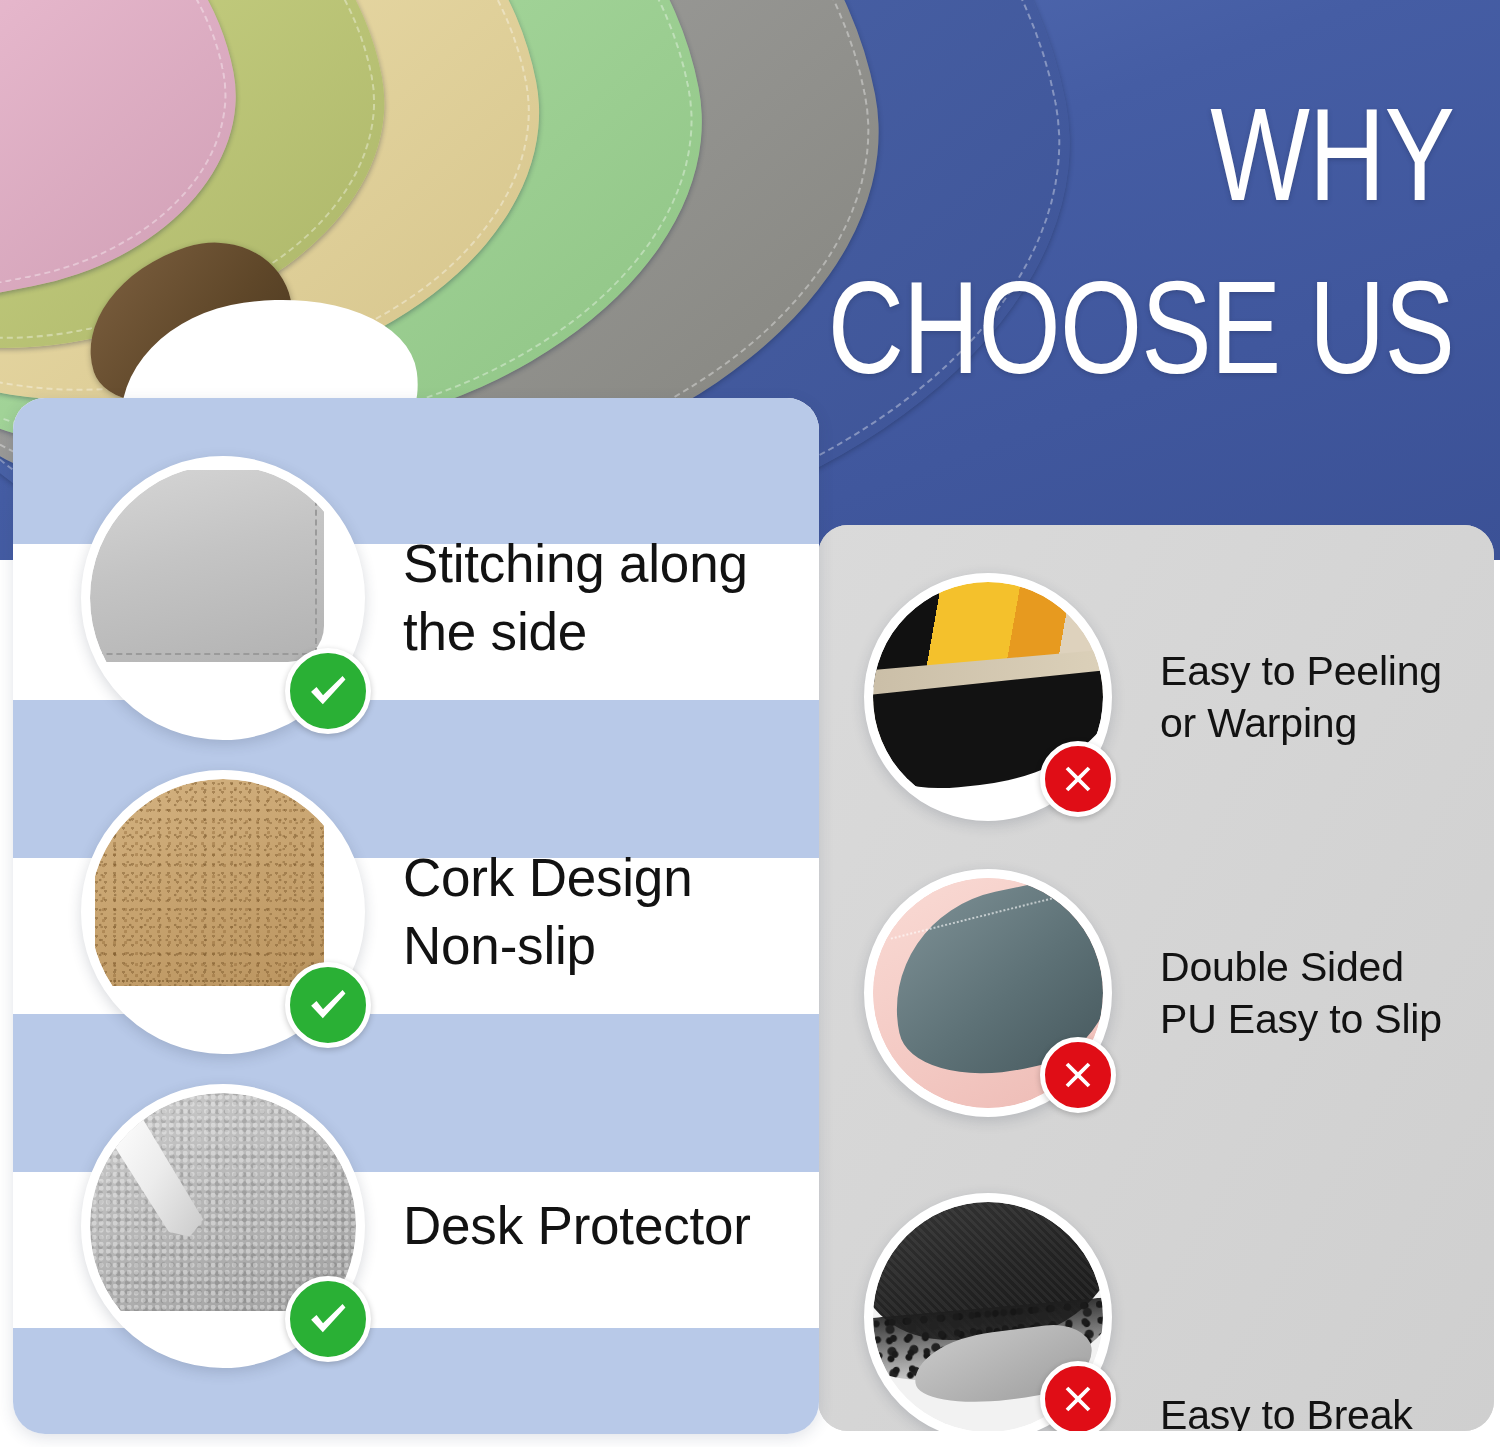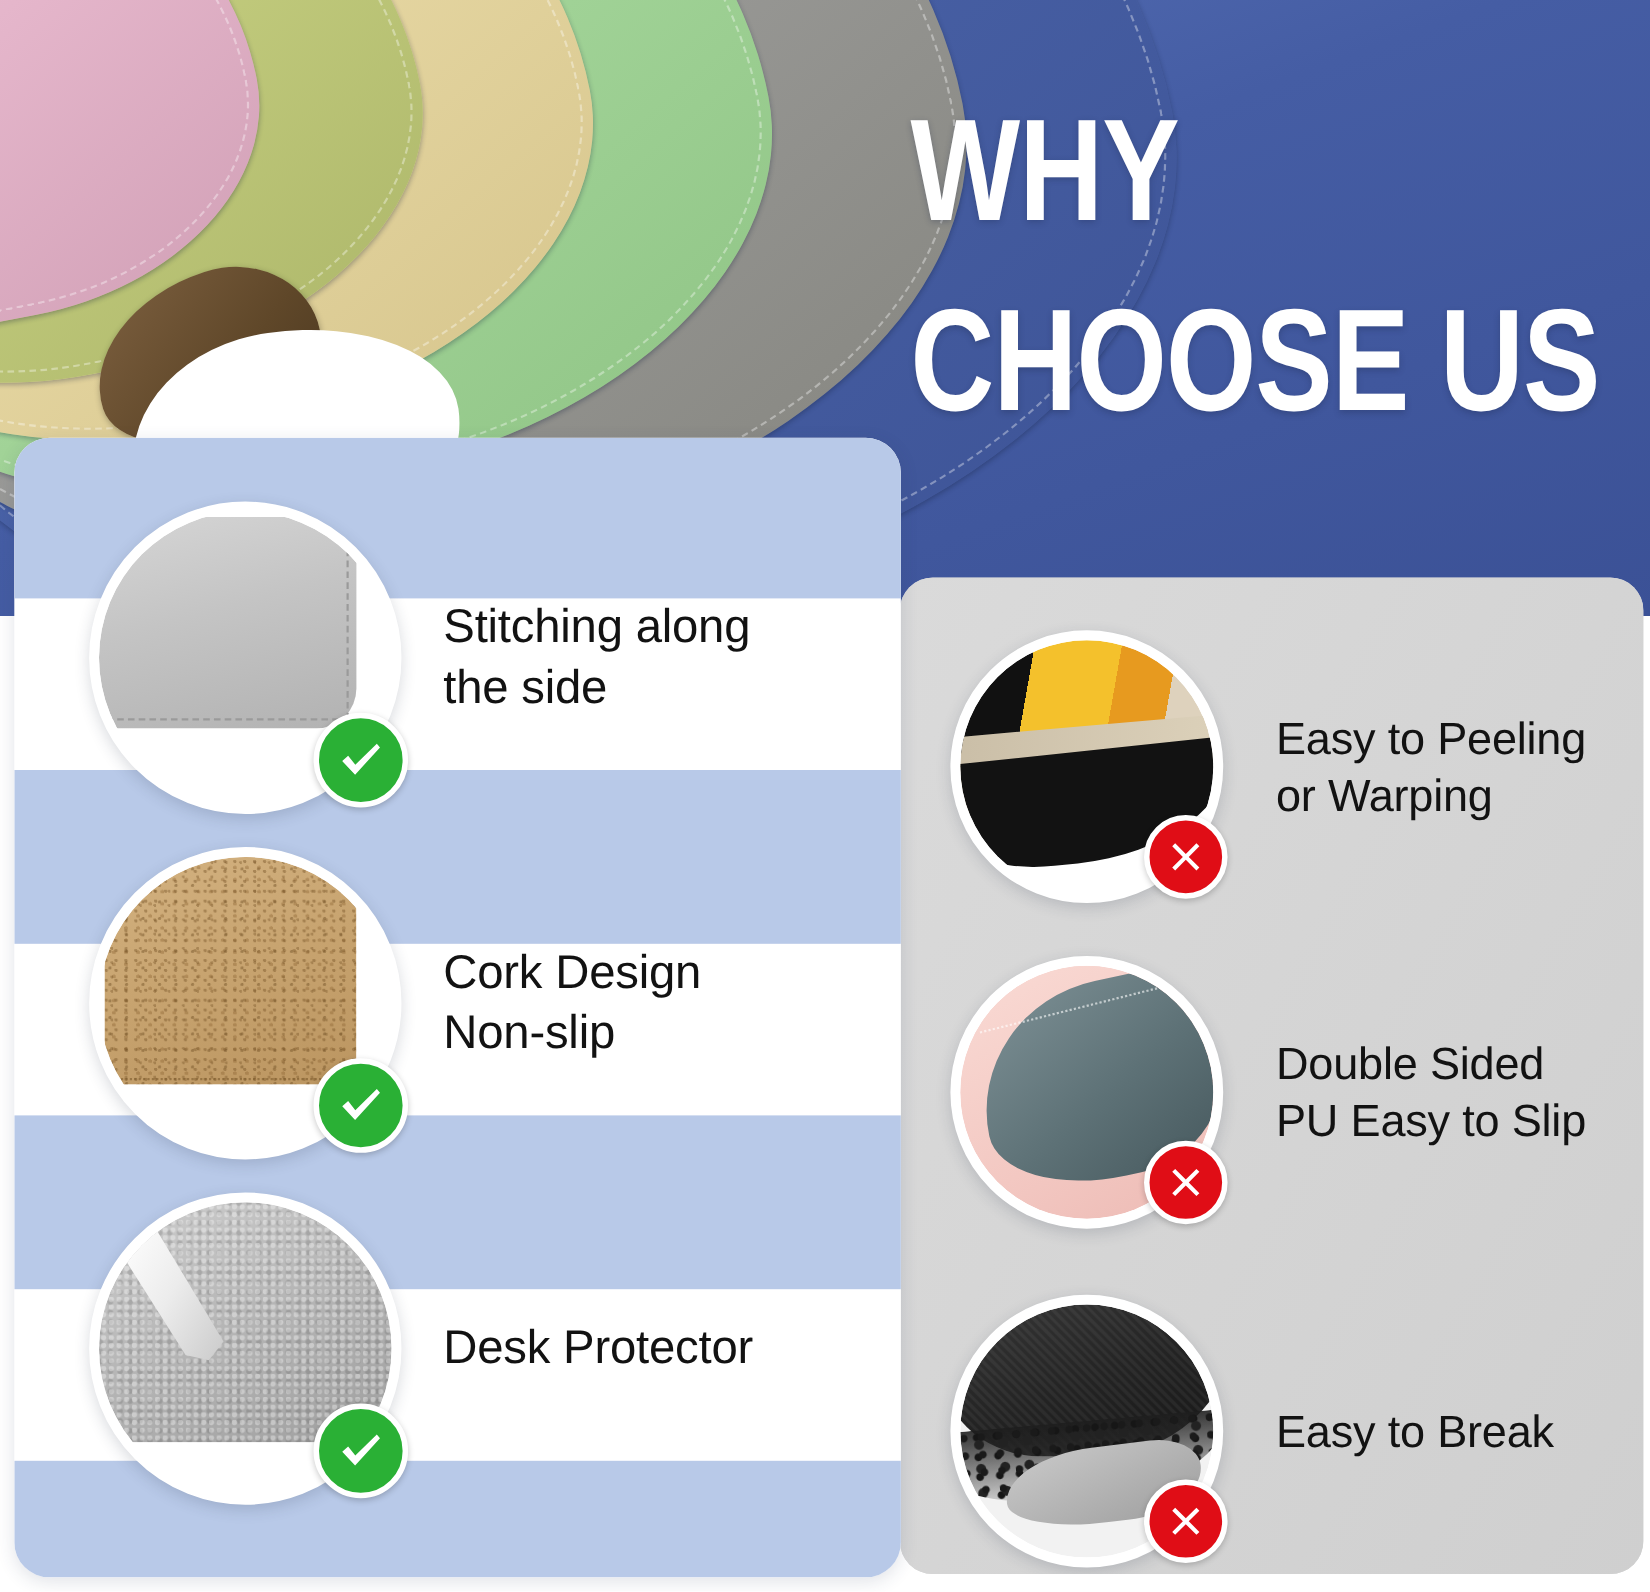--- a/index.html
+++ b/index.html
@@ -95,23 +95,23 @@
     left:120px;top:300px;width:300px;height:210px;
     background:#ffffff;
     border-radius:46% 54% 50% 50%/52% 44% 56% 48%;
     transform:rotate(-8deg);
   }
 
   
   .headline{
     position:absolute;z-index:20;
     right:46px;top:92px;
-    text-align:left;
+    text-align:right;
     color:#ffffff;
-    font-weight:700;
+    font-weight:400;
     line-height:.96;
     letter-spacing:-1px;
     text-shadow:0 2px 6px rgba(25,35,70,.28);
   }
   .headline .l1{
     display:block;
     font-size:132px;
     transform:scaleX(.80);
     transform-origin:right center;
   }
@@ -285,21 +285,21 @@
     border:5px solid #ffffff;
     box-sizing:border-box;
     box-shadow:0 2px 6px rgba(0,0,0,.22);
   }
   .badge-ok{background:#2ab035;}
   .badge-no{background:#e00d16;}
   .badge svg{display:block;}
 
   
   .feat-label{
-    font-size:43px;
+    font-size:53px;
     line-height:1.28;
     color:#121212;
     font-weight:400;
     white-space:pre-line;
     letter-spacing:-.2px;
   }
 
   
   .pros-row .thumb{width:284px;height:284px;}
   .pros-row .badge{width:86px;height:86px;right:-6px;bottom:6px;}
@@ -383,21 +383,21 @@
         <div class="badge badge-no">
           <svg viewBox="0 0 24 24" width="40" height="40" aria-hidden="true">
             <path d="M6.2 4.6 L12 10.4 L17.8 4.6 L19.4 6.2 L13.6 12 L19.4 17.8 L17.8 19.4 L12 13.6 L6.2 19.4 L4.6 17.8 L10.4 12 L4.6 6.2 Z" fill="#ffffff"></path>
           </svg>
         </div>
       </div>
       <div class="feat-label">Easy to Peeling
 or Warping</div>
     </div>
 
-    <div class="row cons-row" style="left:46px;top:652px;">
+    <div class="row cons-row" style="left:46px;top:668px;align-items:flex-end;">
       <div class="thumb-wrap">
         <div class="thumb">
           <div class="thumb-inner">
             <div class="art-break">
               <div class="bk-top"></div>
               <div class="bk-crumb"></div>
               <div class="bk-gray"></div>
             </div>
           </div>
         </div>

